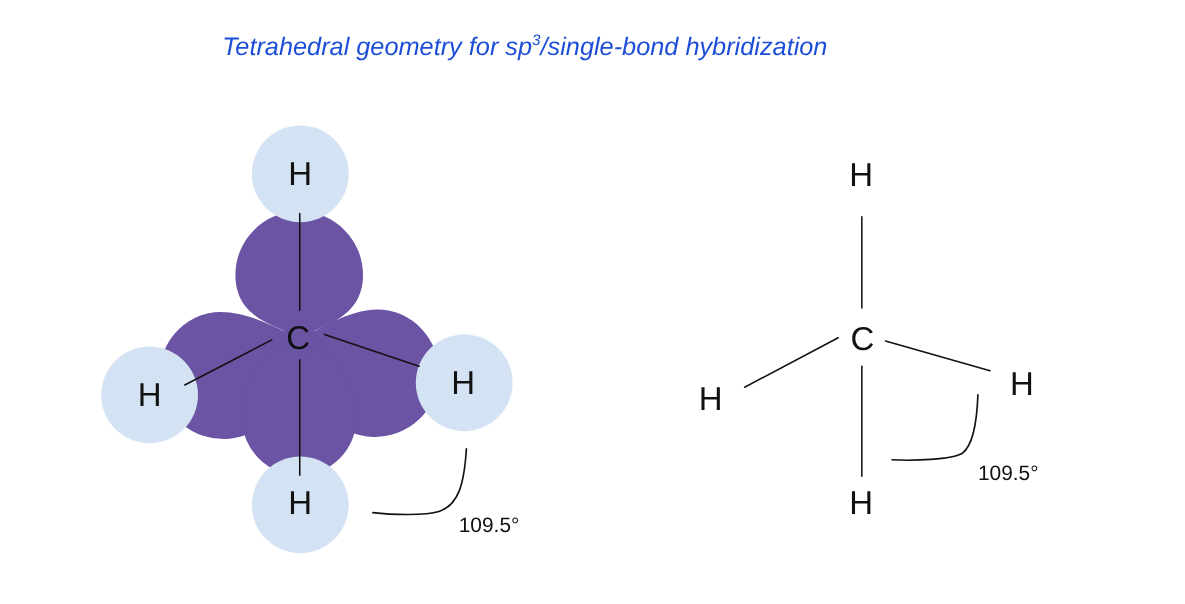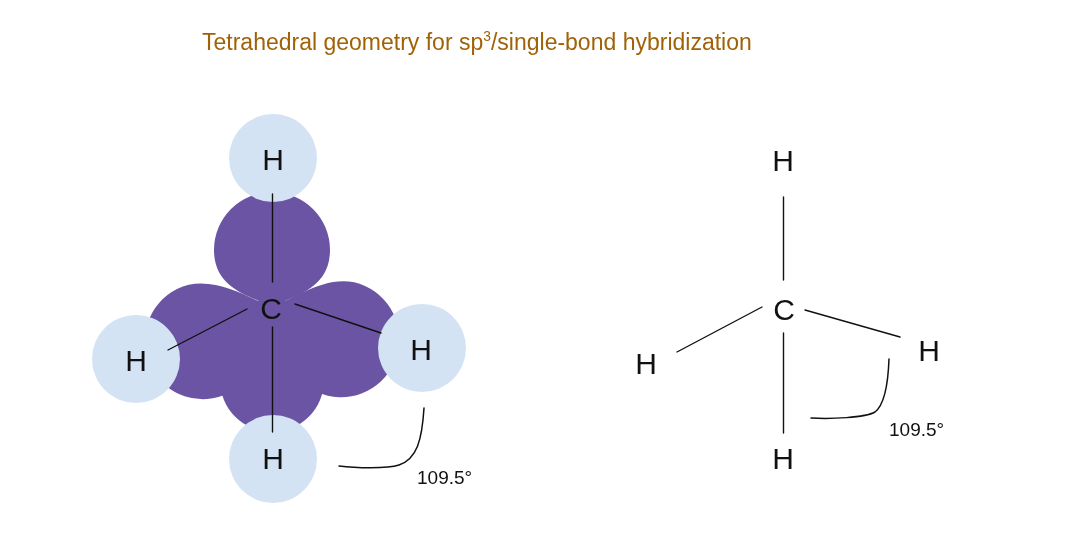--- a/index.html
+++ b/index.html
@@ -9,23 +9,24 @@
     height: 549px;
     background: #ffffff;
     overflow: hidden;
     font-family: "Liberation Sans", sans-serif;
   }
   #title {
     position: absolute;
     left: 202px;
     top: 29px;
     font-size: 23px;
-    color: #a16207;
+    color: #1d4ed8;
     white-space: nowrap;
     letter-spacing: 0px;
+    font-style: italic;
   }
   #title sup {
     font-size: 0.6em;
     vertical-align: super;
     line-height: 0;
   }
   svg { position: absolute; left: 0; top: 0; }
   .lobe { fill: #6a54a3; stroke: none; }
   .hcircle { fill: #d4e3f4; stroke: none; }
   .bond { stroke: #111111; stroke-width: 1.4; stroke-linecap: round; fill: none; }

